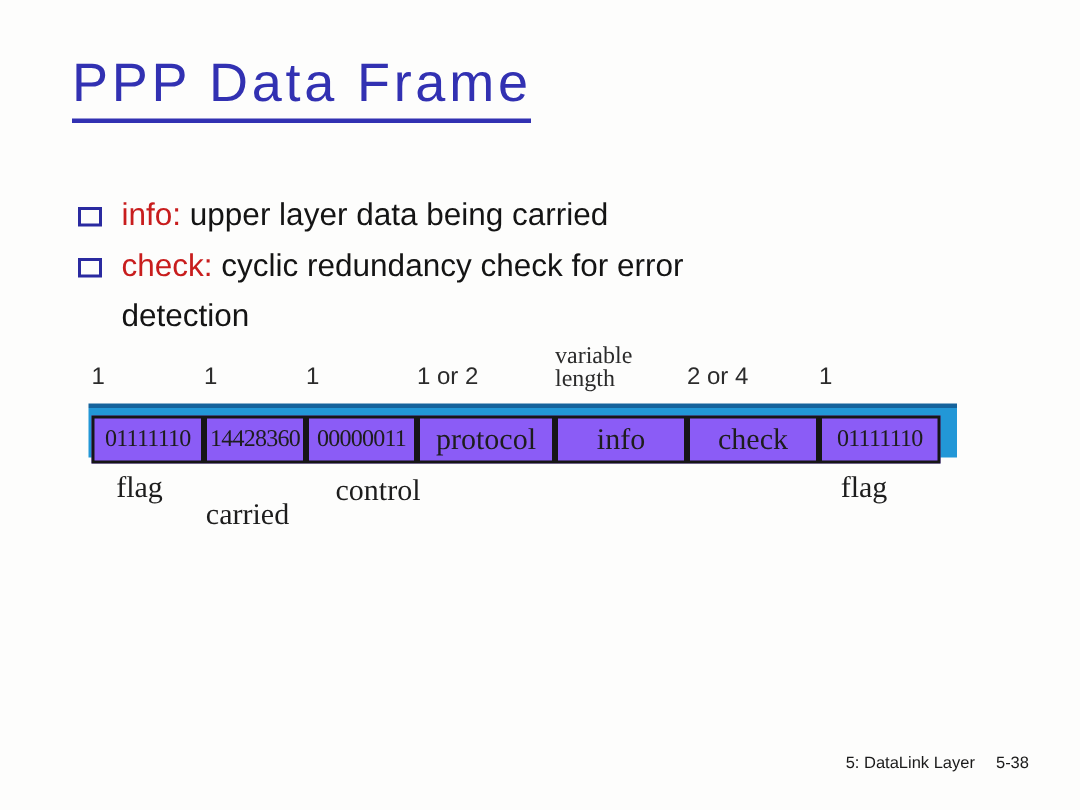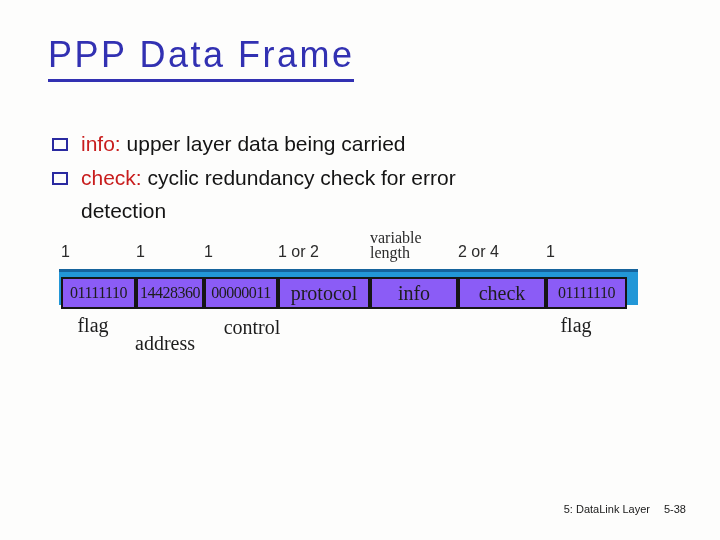--- a/index.html
+++ b/index.html
@@ -113,21 +113,21 @@
 
     <div class="fbox bits b1">01111110</div>
     <div class="fbox bits b2">14428360</div>
     <div class="fbox bits b3">00000011</div>
     <div class="fbox word b4">protocol</div>
     <div class="fbox word b5">info</div>
     <div class="fbox word b6">check</div>
     <div class="fbox bits b7">01111110</div>
 
     <div class="field-label lab-flag1">flag</div>
-    <div class="field-label lab-address">address</div>
+    <div class="field-label lab-address">carried</div>
     <div class="field-label lab-control">control</div>
     <div class="field-label lab-flag2">flag</div>
 
   </div>
 
   <div class="footer">
     <span>5: DataLink Layer</span>
     <span>5-38</span>
   </div>
 

